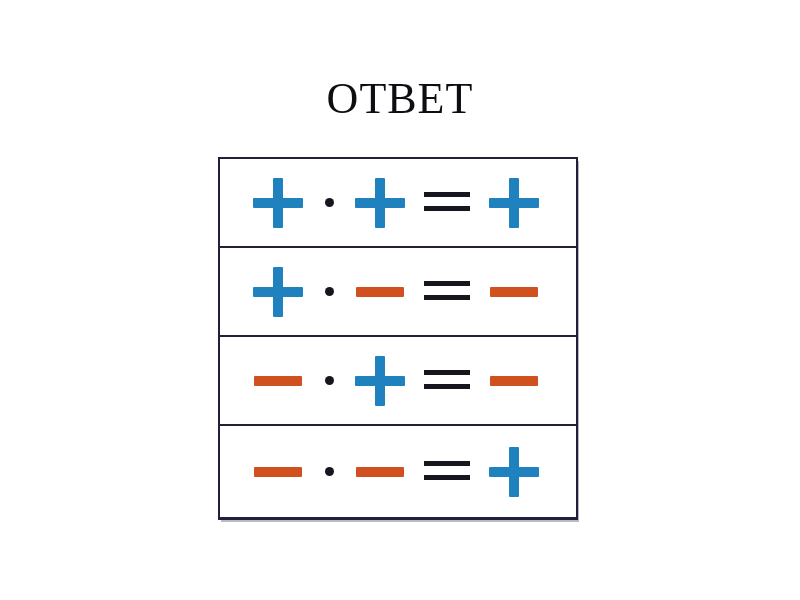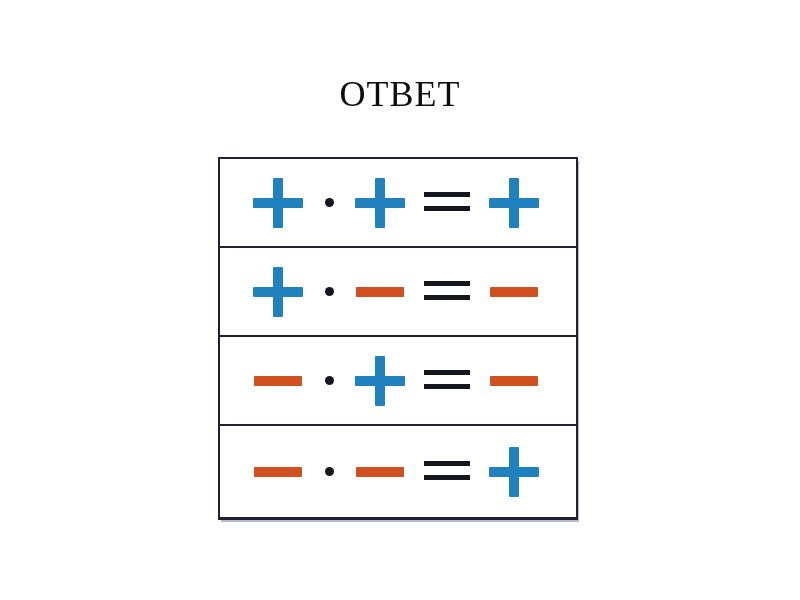--- a/index.html
+++ b/index.html
@@ -16,21 +16,21 @@
   }
 
   
   #page-title {
     position: absolute;
     left: 0;
     top: 44px;
     width: 800px;
     text-align: center;
     font-family: "Liberation Serif", serif;
-    font-size: 36px;
+    font-size: 44px;
     line-height: 52px;
     letter-spacing: 1px;
     color: #0d0d12;
     font-weight: normal;
   }
 
   
   #rules-table {
     position: absolute;
     left: 218px;

